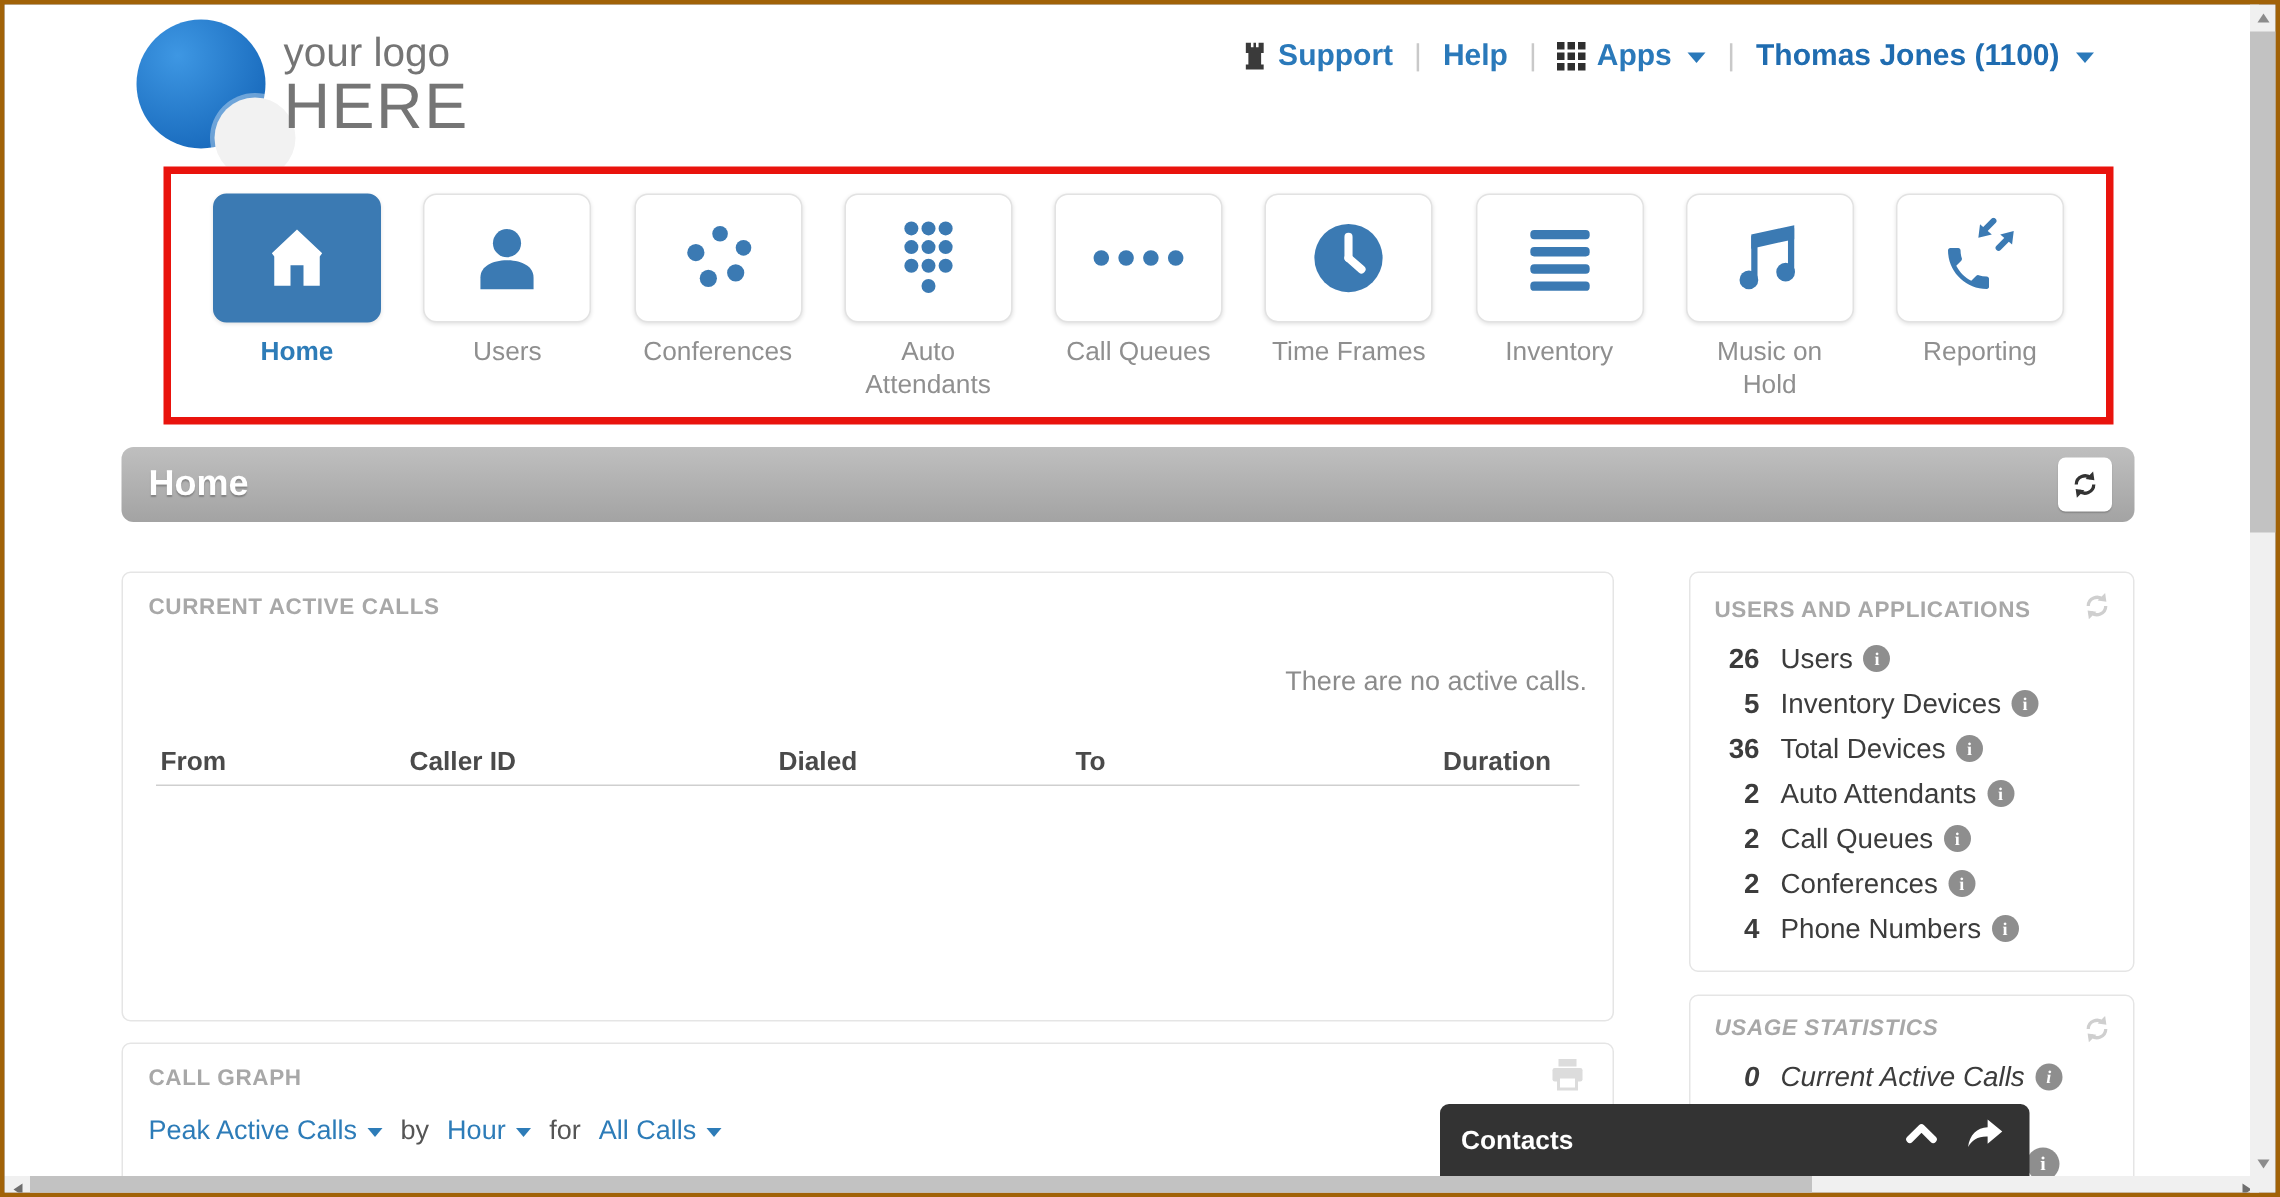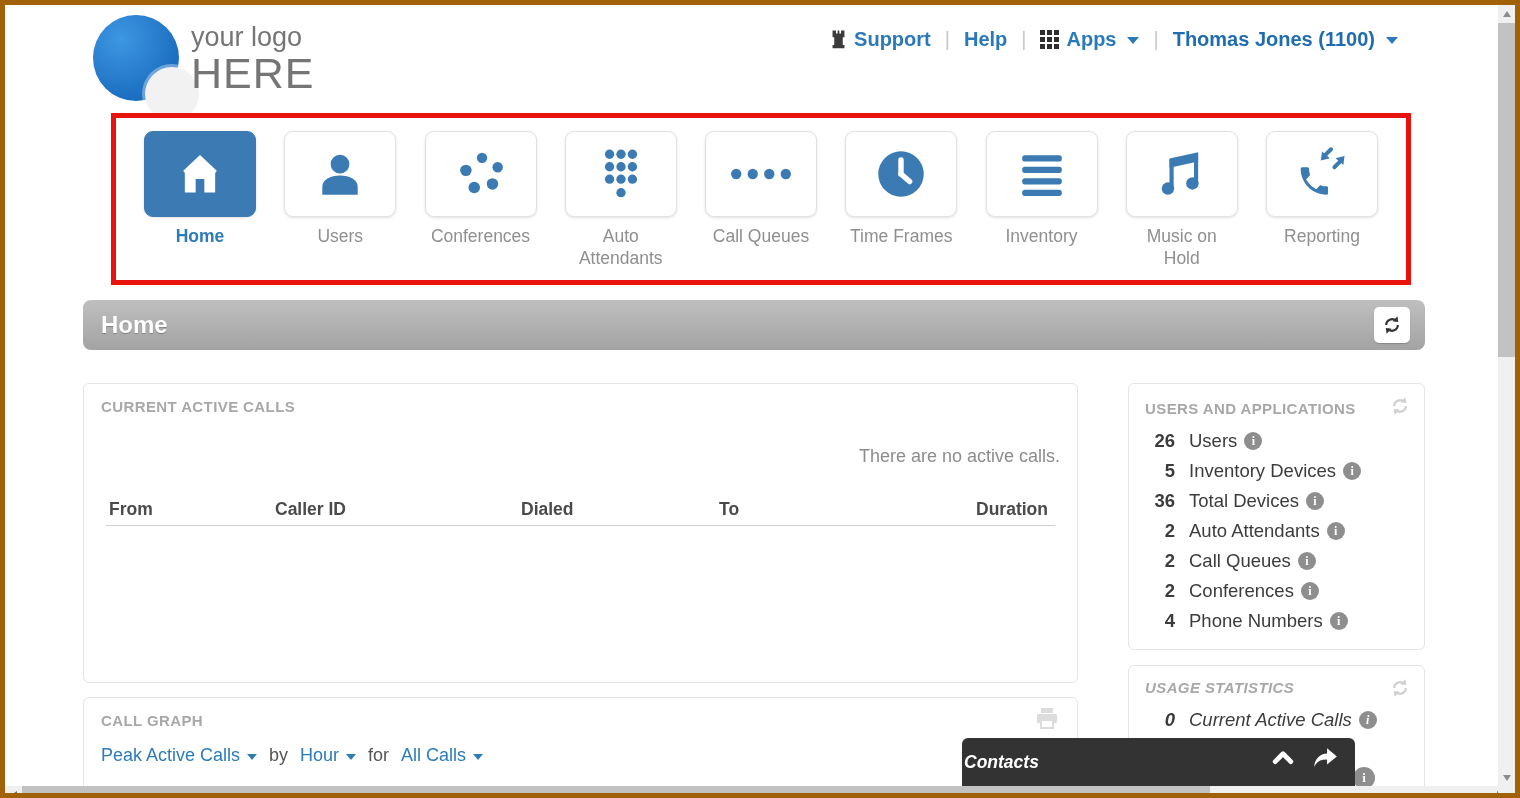--- a/index.html
+++ b/index.html
@@ -1,17 +1,17 @@
 <!DOCTYPE html>
 <html><head>
 <meta charset="utf-8">
 <style>
   * { margin:0; padding:0; box-sizing:border-box; }
   html,body { width:1520px; height:798px; background:#fff; font-family:"Liberation Sans", sans-serif; }
-  #app { position:relative; width:1520px; height:798px; background:#a3a3a3; overflow:hidden; border:5px solid #a16207; }
+  #app { position:relative; width:1520px; height:798px; background:#a3a3a3; overflow:hidden; border:3px solid #a16207; }
   #content { position:absolute; left:0; top:0; width:1503px; height:781px; background:#fff; overflow:hidden; }
 
   
   .logo { position:absolute; left:88px; top:8px; width:300px; height:90px; }
   .logo-blue { position:absolute; left:0; top:2px; width:86px; height:86px; border-radius:50%;
                background:radial-gradient(circle at 32% 28%, #3e97e3, #1a6cbe 75%); }
   .logo-white { position:absolute; left:52px; top:54px; width:54px; height:54px; border-radius:50%;
                 background:#f2f2f2; box-shadow:0 0 0 3px rgba(255,255,255,.35); }
   .logo-text { position:absolute; left:98px; top:10px; color:#757575; line-height:1.05; }
   .logo-text .l1 { font-size:27px; }
@@ -48,21 +48,21 @@
 
   
   .panel { position:absolute; background:#fff; border:1px solid #e5e5e5; border-radius:6px; }
   .panel-title { font-size:15px; font-weight:700; color:#a8a8a8; letter-spacing:.4px; }
 
   #panel-active-calls { left:78px; top:378px; width:995px; height:300px; padding:14px 17px; }
   .empty-msg { text-align:right; font-size:18px; font-weight:400; color:#8c8c8c; margin-top:31px; }
   .cac-header { position:relative; height:26px; margin-top:32px; font-size:17.5px; font-weight:700; color:#4a4a4a; }
   .cac-header span { position:absolute; top:0; }
   .col-from { left:8px; } .col-callerid { left:174px; } .col-dialed { left:420px; } .col-to { left:618px; }
-  .col-duration { right:12px; }
+  .col-duration { right:24px; }
   .cac-rule { border-bottom:1px solid #cfcfcf; margin:0 5px; }
 
   #panel-call-graph { left:78px; top:692px; width:995px; height:120px; padding:14px 17px; }
   .cg-filters { margin-top:16px; font-size:18px; font-weight:400; color:#555; display:flex; align-items:center; gap:12px; }
   .cg-link { color:#2d7cb8; display:flex; align-items:center; gap:7px; cursor:pointer; }
   .cg-caret { width:0; height:0; border-left:5.5px solid transparent; border-right:5.5px solid transparent;
               border-top:6.5px solid #2d7cb8; margin-top:3px; }
   .printer { position:absolute; right:18px; top:10px; }
 
   #panel-users-apps { left:1123px; top:378px; width:297px; height:267px; padding:16px 16px; }
@@ -75,21 +75,21 @@
   .info-icon { width:18px; height:18px; border-radius:50%; background:#8e8e8e; color:#fff; font-size:12px;
                font-weight:700; display:inline-flex; align-items:center; justify-content:center; margin-left:7px; flex:none;
                font-family:"Liberation Serif", serif; }
   .partial-info { position:absolute; left:1348px; top:762px; width:22px; height:22px; border-radius:50%;
                   background:#8e8e8e; color:#fff; font-size:13px; font-weight:700; display:flex; align-items:center;
                   justify-content:center; font-family:"Liberation Serif", serif; z-index:3; }
 
   
   .contacts-bar { position:absolute; left:957px; top:733px; width:393px; height:48px; background:#333;
                   border-radius:6px 6px 0 0; display:flex; align-items:center; z-index:5; }
-  .contacts-title { color:#fff; font-size:17.5px; font-weight:600; padding-left:2px;font-style:italic; }
+  .contacts-title { color:#fff; font-size:17.5px; font-weight:600; padding-left:14px; }
   .contacts-icons { position:absolute; right:16px; top:8px; display:flex; gap:18px; }
   .contacts-icons svg { cursor:pointer; }
 
   
   .vscroll { position:absolute; right:0; top:0; width:17px; height:781px; background:#f0f0f0; }
   .vthumb { position:absolute; left:0; top:18px; width:17px; height:334px; background:#c2c2c2; }
   .sb-btn { position:absolute; width:17px; height:17px; display:flex; align-items:center; justify-content:center; }
   .tri-up { width:0;height:0;border-left:4.5px solid transparent;border-right:4.5px solid transparent;border-bottom:6px solid #8c8c8c; }
   .tri-down { width:0;height:0;border-left:4.5px solid transparent;border-right:4.5px solid transparent;border-top:6px solid #8c8c8c; }
   .tri-left { width:0;height:0;border-top:4.5px solid transparent;border-bottom:4.5px solid transparent;border-right:6px solid #6e6e6e; }

